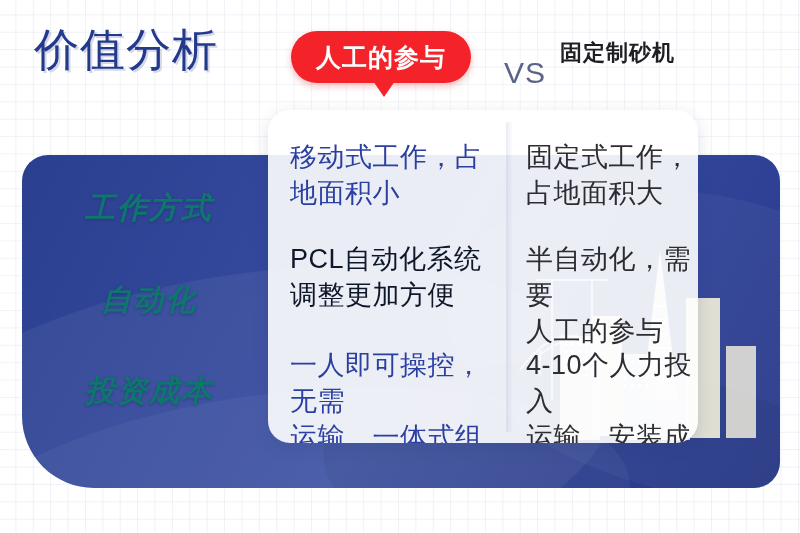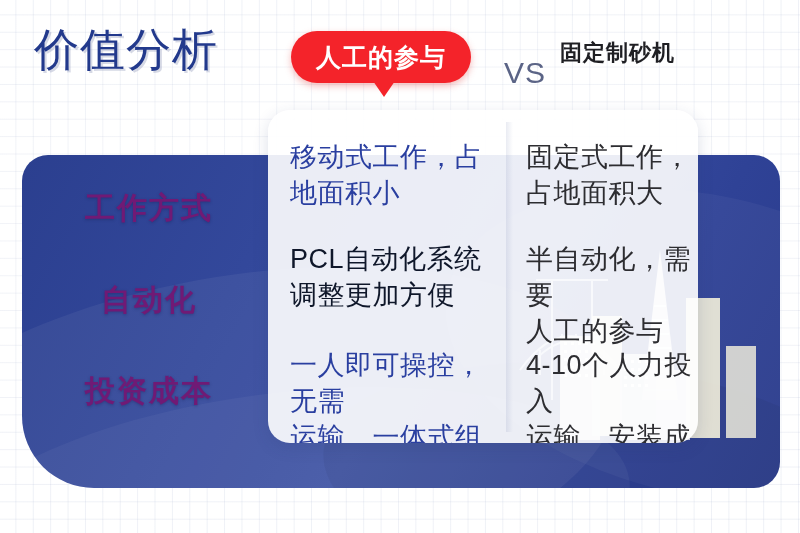--- a/index.html
+++ b/index.html
@@ -149,26 +149,27 @@
     left: 300px; top: 210px;
     width: 560px; height: 230px;
     transform: rotate(6deg);
     background: rgba(0,0,0,0.045);
   }
 
   .row-label {
     position: absolute;
     width: 250px;
     text-align: center;
-    color: #701a75;
+    color: #0f766e;
     font-size: 30px;
     font-weight: bold;
     letter-spacing: 2px;
     text-shadow: 0 1px 3px rgba(20,30,80,0.35);
     white-space: nowrap;
+    font-style: italic;
   }
   .row-label.r0 { left: 24px; top: 188px; }
   .row-label.r1 { left: 24px; top: 280px; }
   .row-label.r2 { left: 24px; top: 371px; }
 
   
   .skyline {
     position: absolute;
     left: 500px;
     top: 250px;

